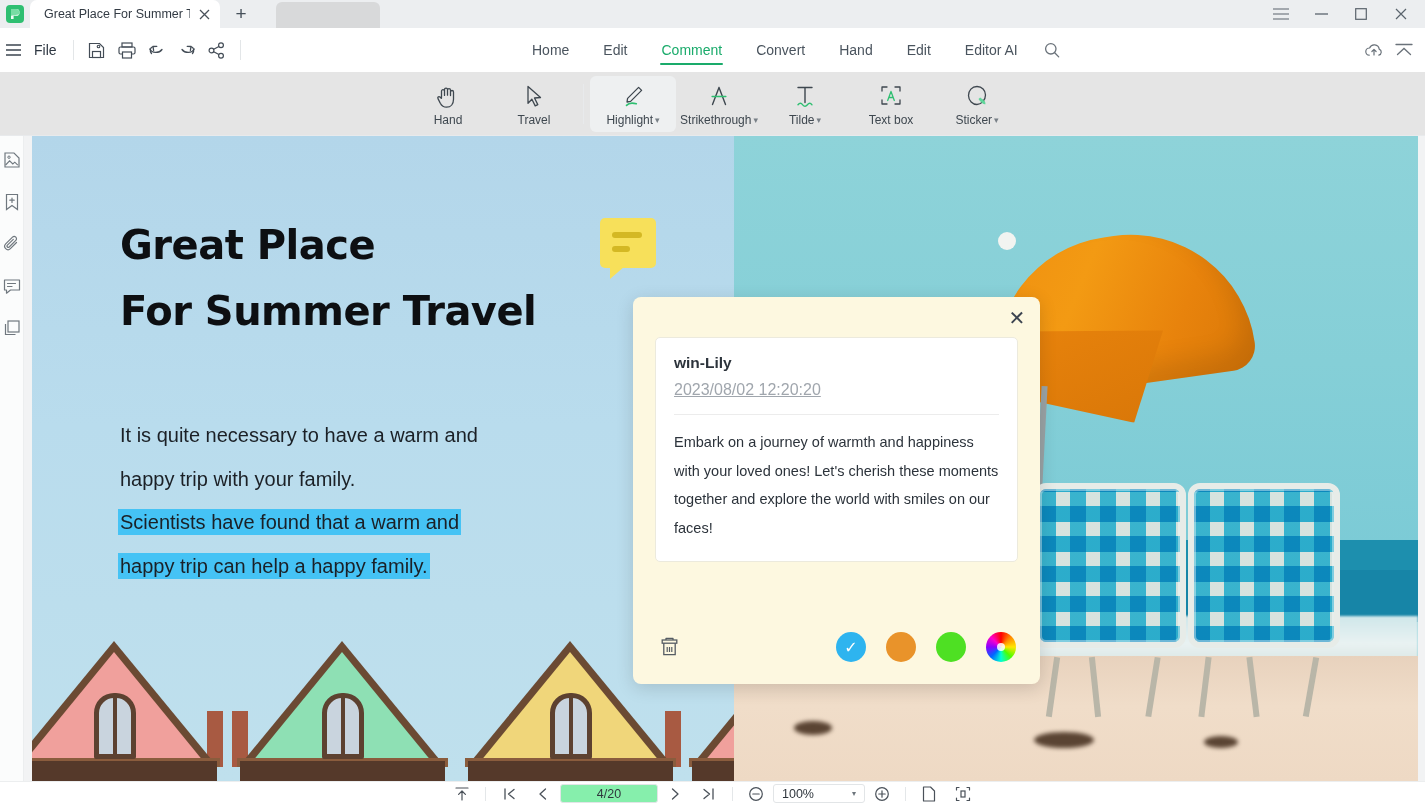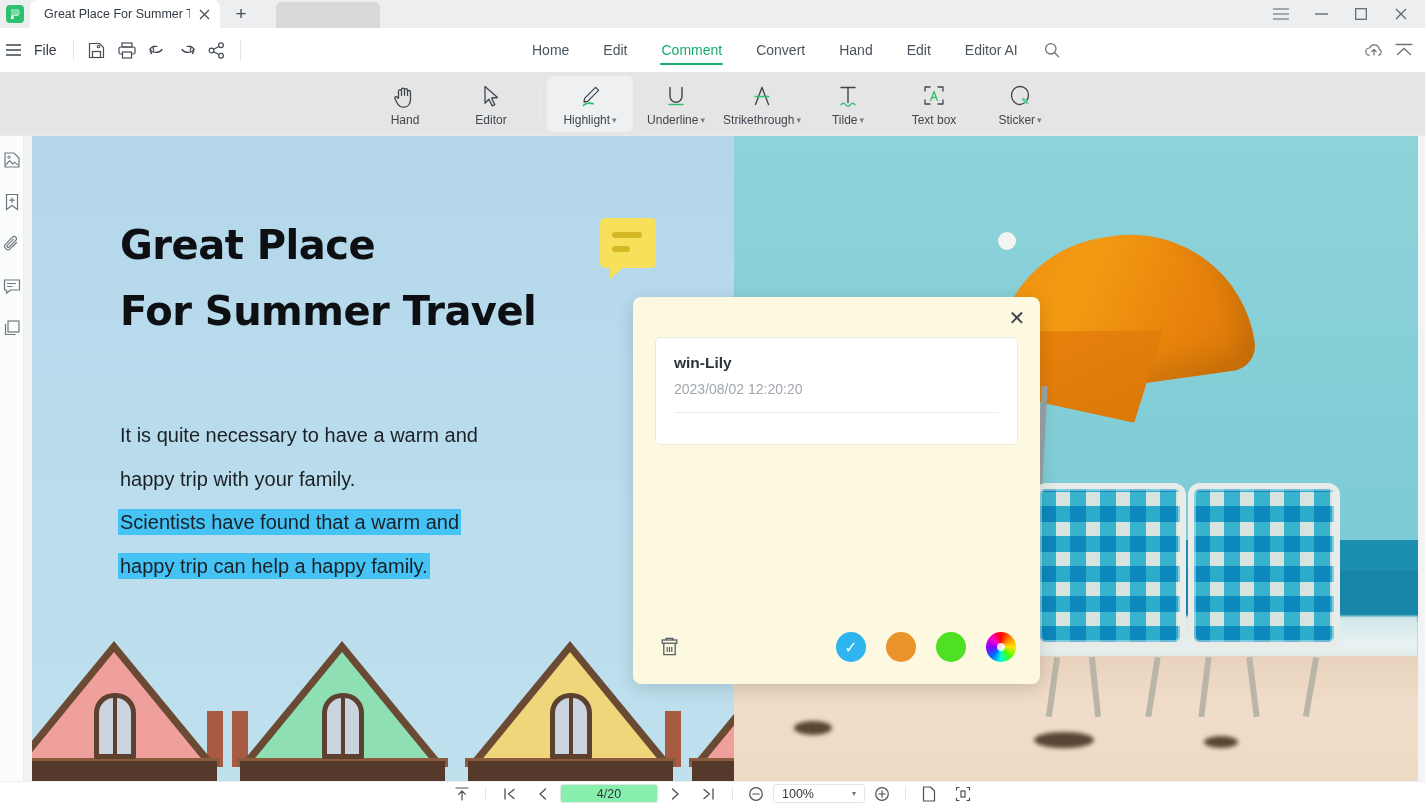--- a/index.html
+++ b/index.html
@@ -214,21 +214,21 @@
   .popup-close {
     position:absolute; right:10px; top:8px; width:26px;height:26px;
     display:flex;align-items:center;justify-content:center;color:#3c4450;font-size:20px;
     font-weight:300;
   }
   .popup-card {
     margin:40px 22px 0 22px; background:#fff; border:1px solid #eceadd; border-radius:5px;
     padding:16px 18px 18px 18px;
   }
   .pc-author { font-size:15.5px; color:#2c333b; font-weight:600; }
-  .pc-date { font-size:14px; color:#a0a6ad; margin-top:9px; }
+  .pc-date { font-size:16px; color:#a0a6ad; margin-top:9px;text-decoration:underline; }
   .pc-divider { height:1px; background:#ececec; margin:15px 0 13px 0; }
   .pc-body { font-size:14.5px; line-height:1.98; color:#2c333b; }
   .popup-foot {
     margin-top:auto; height:70px; display:flex; align-items:center;
     padding:0 24px 4px 24px;
   }
   .trash { width:24px;height:24px;display:flex;align-items:center;justify-content:center;color:#555c63;}
   .swatches { margin-left:auto; display:flex; align-items:center; gap:20px; }
   .sw { width:30px;height:30px;border-radius:50%; display:flex;align-items:center;justify-content:center;}
   .sw-check { color:#fff; font-size:16px; font-weight:bold; }
@@ -389,44 +389,35 @@
       </span>
       <span class="lbl"><span>Hand</span></span>
     </div>
 
     <div class="tool">
       <span class="glyph">
         <svg width="22" height="26" viewBox="0 0 22 26">
             <path d="M5 3.5l12.5 11-6 .5 3.3 6.6-2.6 1.3-3.3-6.7-3.9 4.1z" stroke="#3e474f" stroke-width="1.3" fill="none" stroke-linejoin="round"></path>
           </svg>
       </span>
-      <span class="lbl"><span>Editor</span></span>
+      <span class="lbl"><span>Travel</span></span>
     </div>
 
     <div class="tool-sep"></div>
 
     <div class="tool sel">
       <span class="glyph">
         <svg width="26" height="26" viewBox="0 0 26 26">
             <path d="M18.6 4.4l3 3-11 11-3.6.6.6-3.6z" stroke="#3e474f" stroke-width="1.3" fill="none" stroke-linejoin="round"></path>
             <path d="M6.5 22.4c2.2-2.4 6.5-2.6 9.8-1.6" stroke="#2fbf71" stroke-width="1.6" fill="none" stroke-linecap="round"></path>
           </svg>
       </span>
       <span class="lbl"><span>Highlight</span><span class="car">▾</span></span>
     </div>
 
-    <div class="tool">
-      <span class="glyph">
-        <svg width="26" height="26" viewBox="0 0 26 26">
-            <path d="M7 4.5v8.8a6 6 0 0 0 12 0V4.5" stroke="#3e474f" stroke-width="1.4" fill="none" stroke-linecap="round"></path>
-            <path d="M6 21.5h14" stroke="#2fbf71" stroke-width="1.6" stroke-linecap="round"></path>
-          </svg>
-      </span>
-      <span class="lbl"><span>Underline</span><span class="car">▾</span></span>
-    </div>
 
     <div class="tool">
       <span class="glyph">
         <svg width="26" height="26" viewBox="0 0 26 26">
             <path d="M13 4.5L6.5 21.5M13 4.5l6.5 17" stroke="#3e474f" stroke-width="1.4" fill="none" stroke-linecap="round"></path>
             <path d="M6.2 13.5h13.6" stroke="#2fbf71" stroke-width="1.6" stroke-linecap="round"></path>
           </svg>
       </span>
       <span class="lbl"><span>Strikethrough</span><span class="car">▾</span></span>
     </div>
@@ -581,20 +572,21 @@
     </div>
   </div>
 
   <div class="popup">
     <div class="popup-close">✕</div>
 
     <div class="popup-card">
       <div class="pc-author">win-Lily</div>
       <div class="pc-date">2023/08/02 12:20:20</div>
       <div class="pc-divider"></div>
+      <div class="pc-body">Embark on a journey of warmth and happiness with your loved ones! Let's cherish these moments together and explore the world with smiles on our faces!</div>
     </div>
 
     <div class="popup-foot">
       <div class="trash">
         <svg width="21" height="22" viewBox="0 0 21 22">
           <path d="M7 4V2.4h7V4" stroke="#555c63" stroke-width="1.3" fill="none" stroke-linejoin="round"></path>
           <rect x="3.2" y="4" width="14.6" height="3.2" stroke="#555c63" stroke-width="1.3" fill="none"></rect>
           <path d="M4.8 7.2v11.4h11.4V7.2" stroke="#555c63" stroke-width="1.3" fill="none"></path>
           <path d="M8.2 11v5M12.8 11v5M10.5 11v5" stroke="#555c63" stroke-width="1.2"></path>
         </svg>

